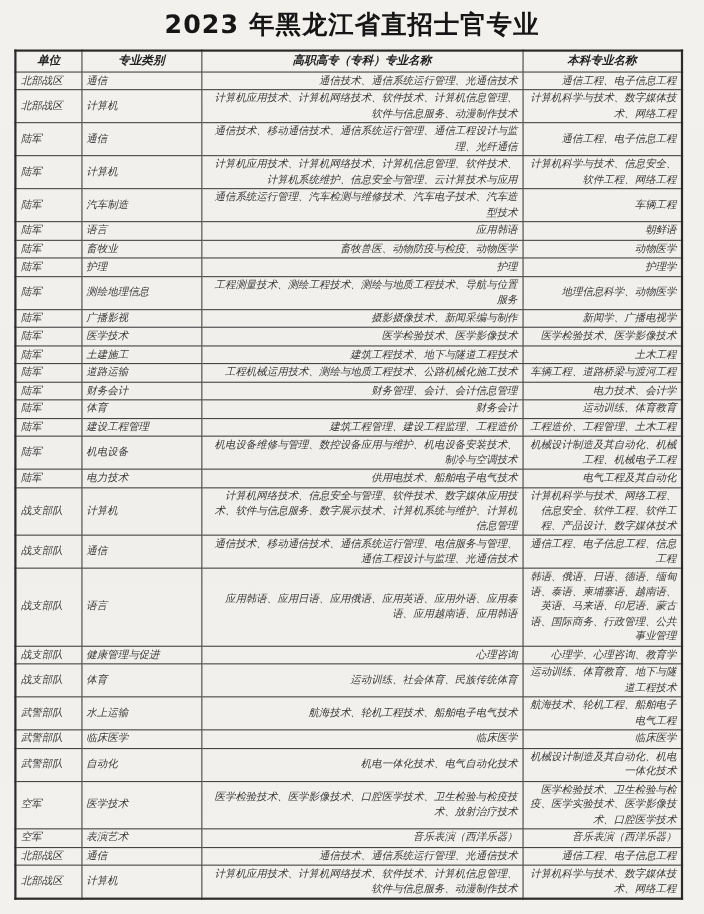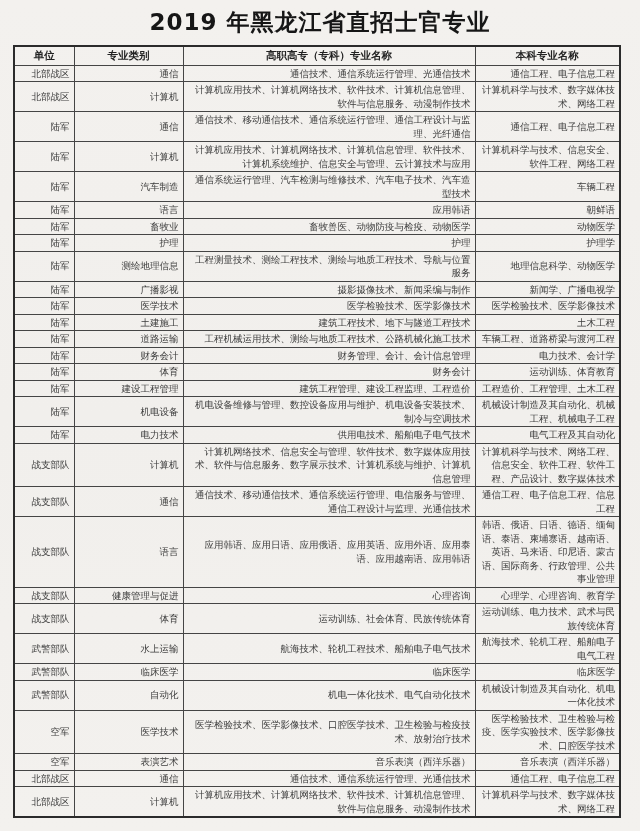--- a/index.html
+++ b/index.html
@@ -29,51 +29,52 @@
     letter-spacing: 1px;
     color: #161616;
   }
   table.majors {
     border-collapse: collapse;
     table-layout: fixed;
     margin: 7px 0 0 13px;
     width: 568px;
     border: 2px solid #2b2b2b;
     background: transparent;
+    font-style: italic;
   }
   table.majors th, table.majors td {
     border: 1px solid #454545;
     font-size: 9.5px;
     line-height: 13.5px;
     padding: 1px 4px;
     color: #3b3b3b;
     word-break: break-all;
     vertical-align: middle;
   }
   table.majors th {
     font-size: 10.5px;
     font-weight: bold;
     text-align: center;
     color: #222;
     padding: 2px 2px;
   }
   td.c-unit, td.c-category {
-    text-align: right;
+    text-align: left;
     padding: 1px 2px;
   }
   td.c-college, td.c-bachelor {
     text-align: right;
   }
 </style>
 </head>
 <body>
 
 <div class="page">
 
-  <h1 class="doc-title">2019 年黑龙江省直招士官专业</h1>
+  <h1 class="doc-title">2023 年黑龙江省直招士官专业</h1>
 
   <table class="majors">
     <colgroup>
       <col style="width:60px">
       <col style="width:109px">
       <col style="width:292px">
       <col style="width:145px">
     </colgroup>
     <thead>
       <tr>
@@ -235,21 +236,21 @@
       <td class="c-unit">战支部队</td>
       <td class="c-category">健康管理与促进</td>
       <td class="c-college">心理咨询</td>
       <td class="c-bachelor">心理学、心理咨询、教育学</td>
     </tr>
 
     <tr>
       <td class="c-unit">战支部队</td>
       <td class="c-category">体育</td>
       <td class="c-college">运动训练、社会体育、民族传统体育</td>
-      <td class="c-bachelor">运动训练、电力技术、武术与民族传统体育</td>
+      <td class="c-bachelor">运动训练、体育教育、地下与隧道工程技术</td>
     </tr>
 
     <tr>
       <td class="c-unit">武警部队</td>
       <td class="c-category">水上运输</td>
       <td class="c-college">航海技术、轮机工程技术、船舶电子电气技术</td>
       <td class="c-bachelor">航海技术、轮机工程、船舶电子电气工程</td>
     </tr>
 
     <tr>

